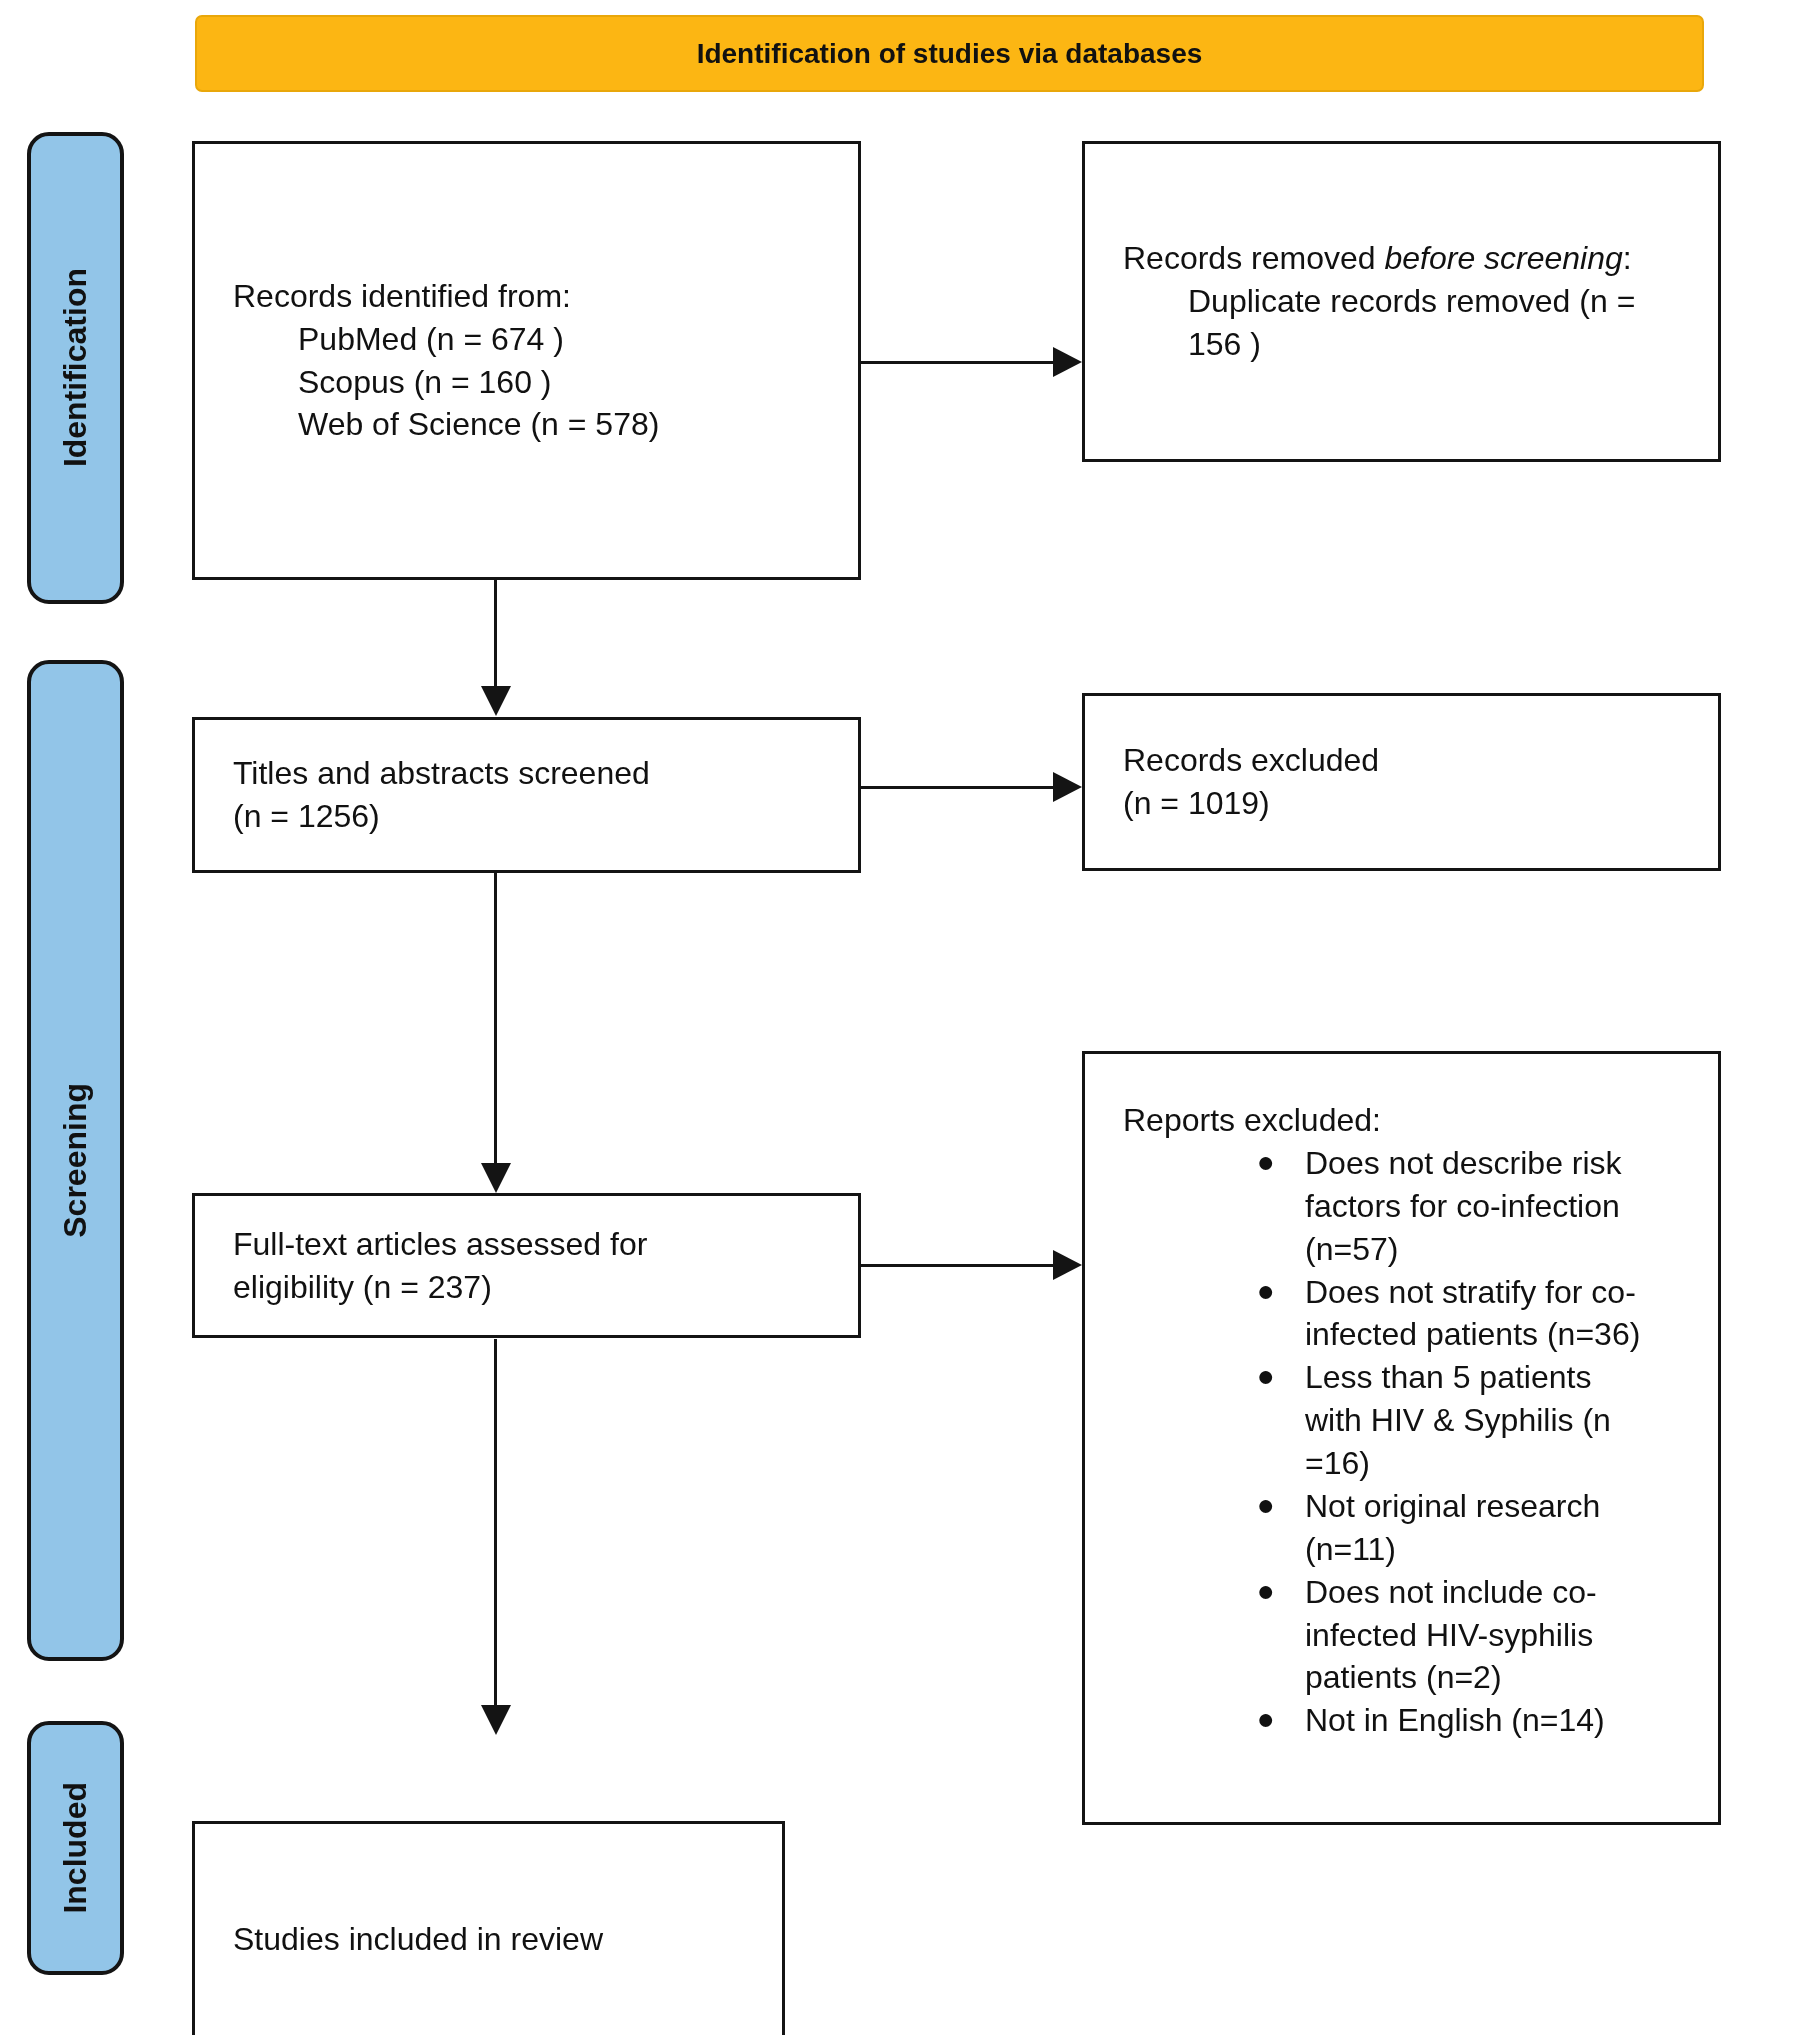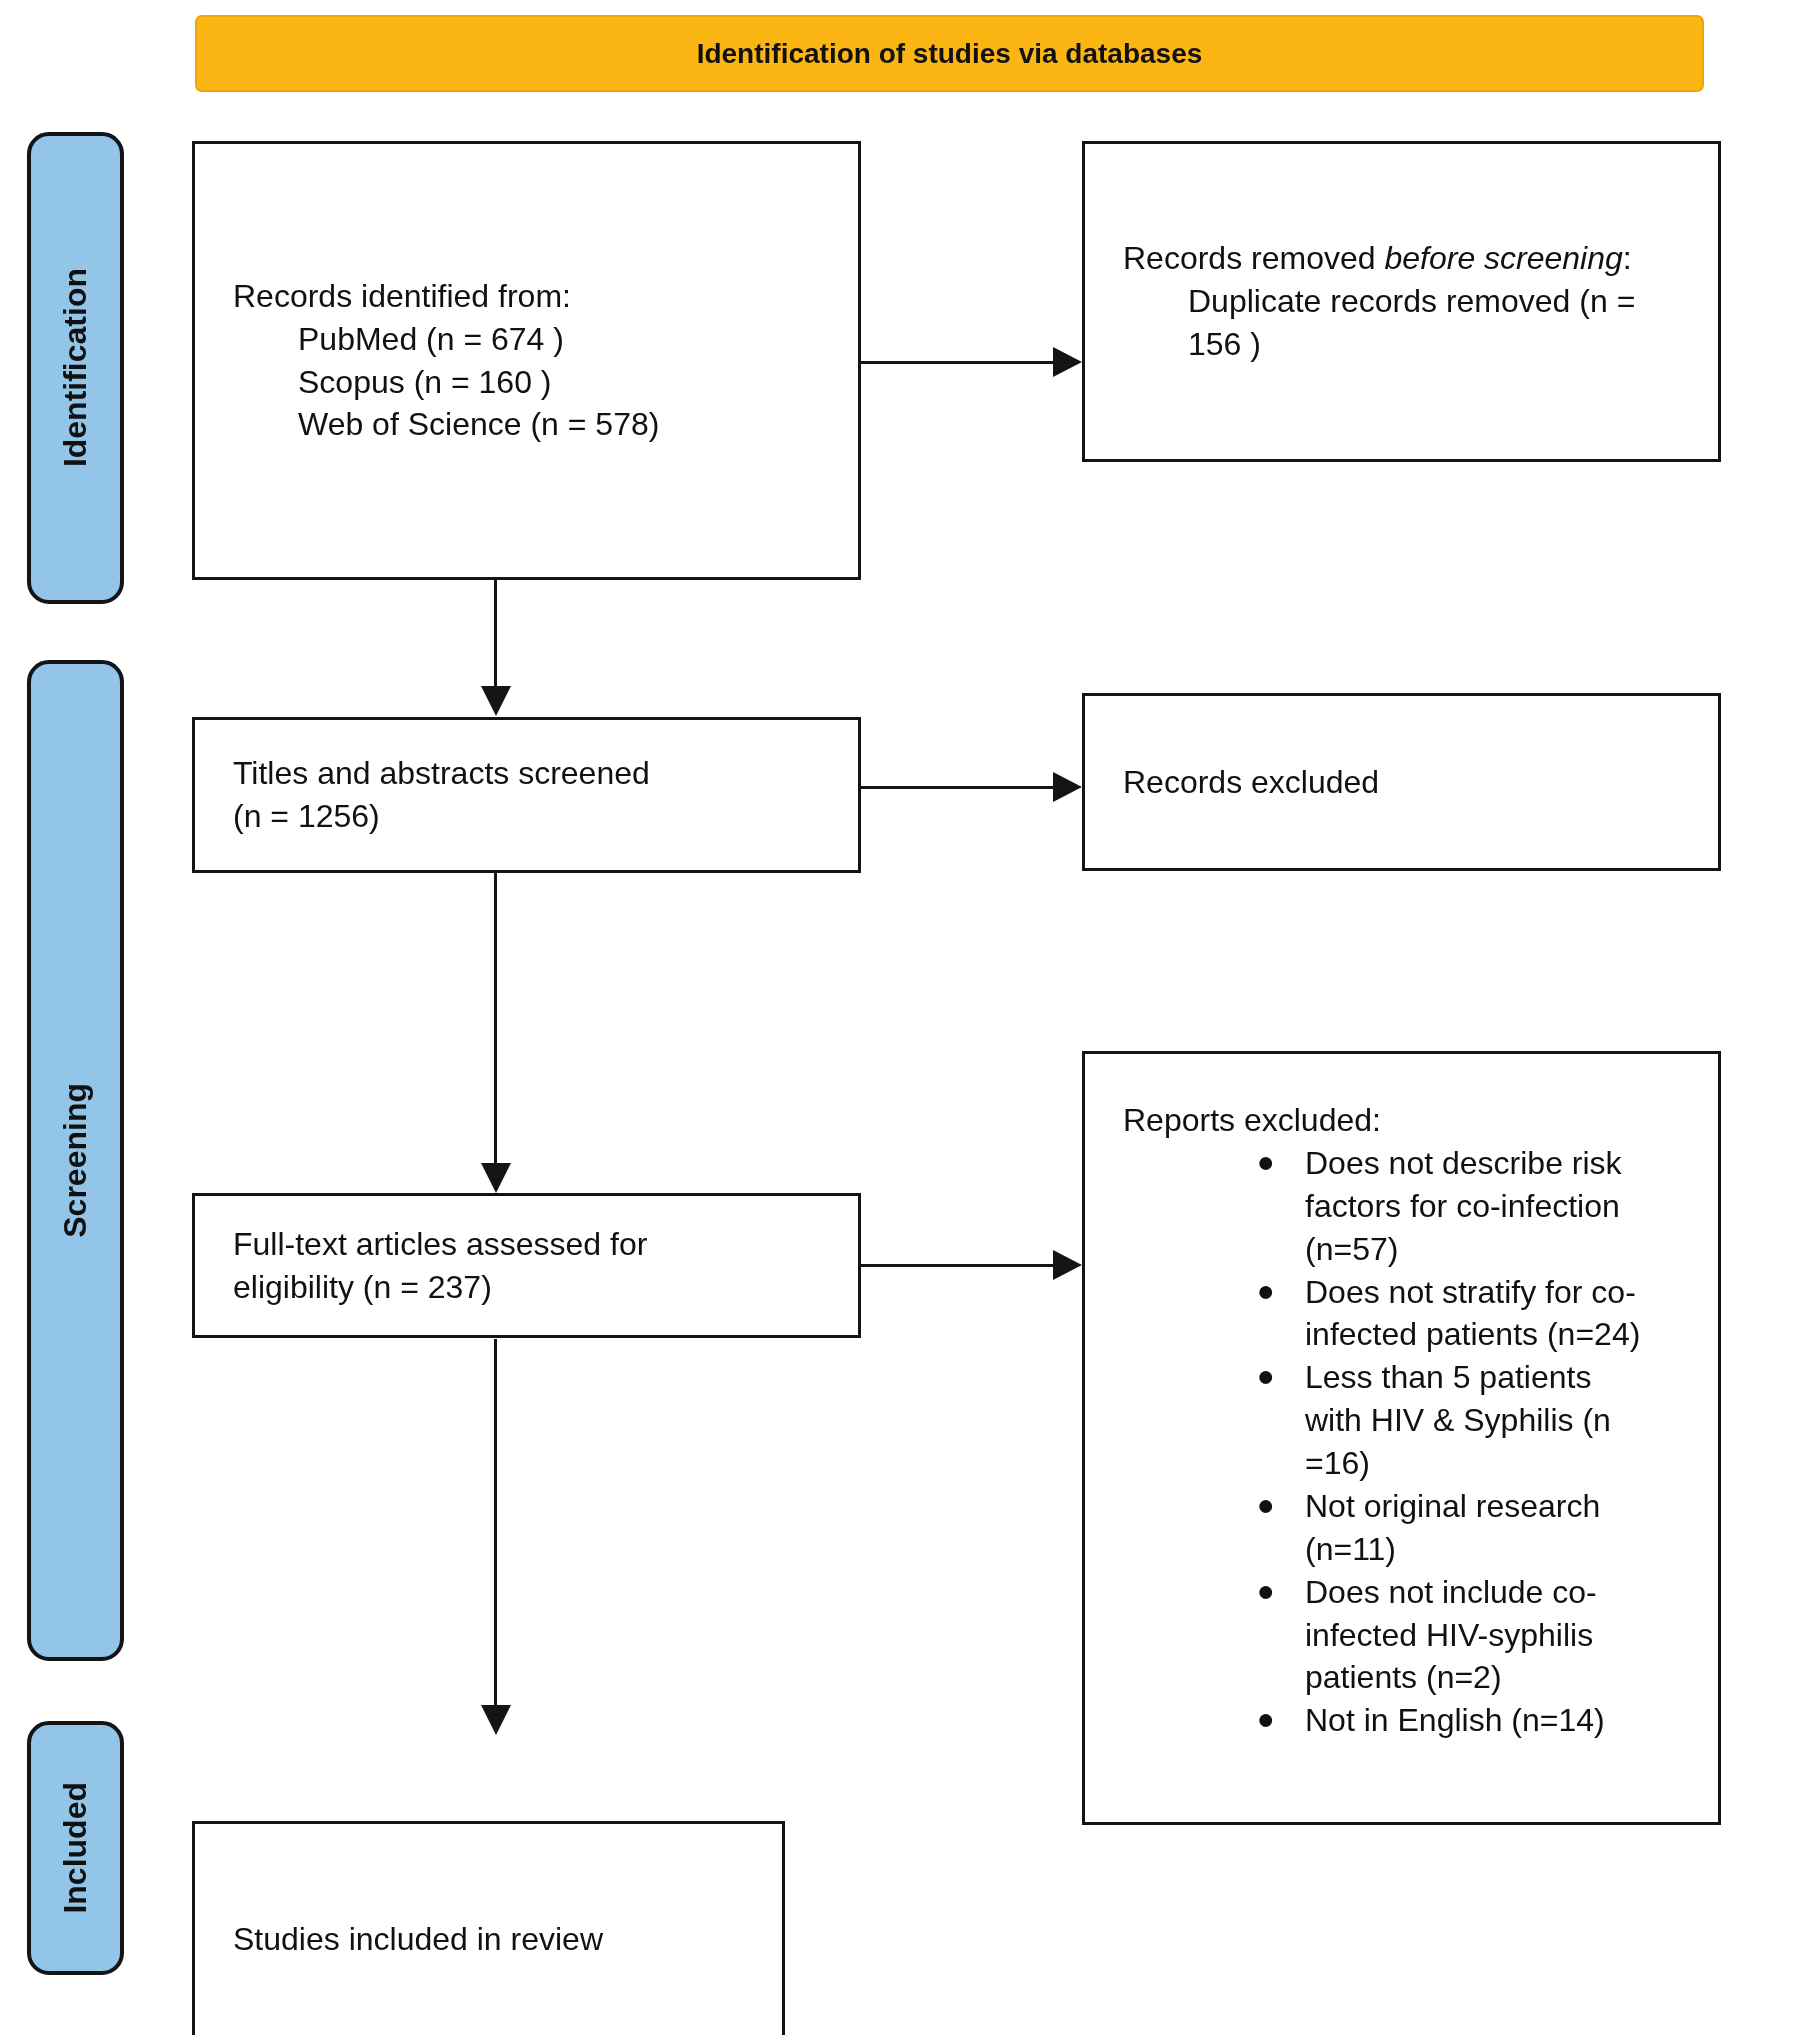--- a/index.html
+++ b/index.html
@@ -109,20 +109,21 @@
     <div class="head-down" style="left:481px;top:686px;"></div>
   </div>
 
   <div class="box" style="left:192px;top:717px;width:669px;height:156px;">
     <div>Titles and abstracts screened</div>
     <div>(n = 1256)</div>
   </div>
 
   <div class="box" style="left:1082px;top:693px;width:639px;height:178px;">
     <div>Records excluded</div>
+    <div>(n = 1019)</div>
   </div>
 
   <div>
     <div class="hline" style="left:861px;top:786px;width:199px;height:3.4px;"></div>
     <div class="head-right" style="left:1053px;top:772px;"></div>
   </div>
 
   <div>
     <div class="vline" style="left:494px;top:873px;width:3.4px;height:291px;"></div>
     <div class="head-down" style="left:481px;top:1163px;"></div>
@@ -134,21 +135,21 @@
   </div>
 
   <div class="box top-align" style="left:1082px;top:1051px;width:639px;height:774px;">
     <div>Reports excluded:</div>
     <div class="bitem">
       <span class="bdot">●</span>
       <span class="btext">Does not describe risk factors for co-infection (n=57)</span>
     </div>
     <div class="bitem">
       <span class="bdot">●</span>
-      <span class="btext">Does not stratify for co-infected patients (n=24)</span>
+      <span class="btext">Does not stratify for co-infected patients (n=36)</span>
     </div>
     <div class="bitem">
       <span class="bdot">●</span>
       <span class="btext">Less than 5 patients with HIV &amp; Syphilis (n =16)</span>
     </div>
     <div class="bitem">
       <span class="bdot">●</span>
       <span class="btext">Not original research (n=11)</span>
     </div>
     <div class="bitem">

